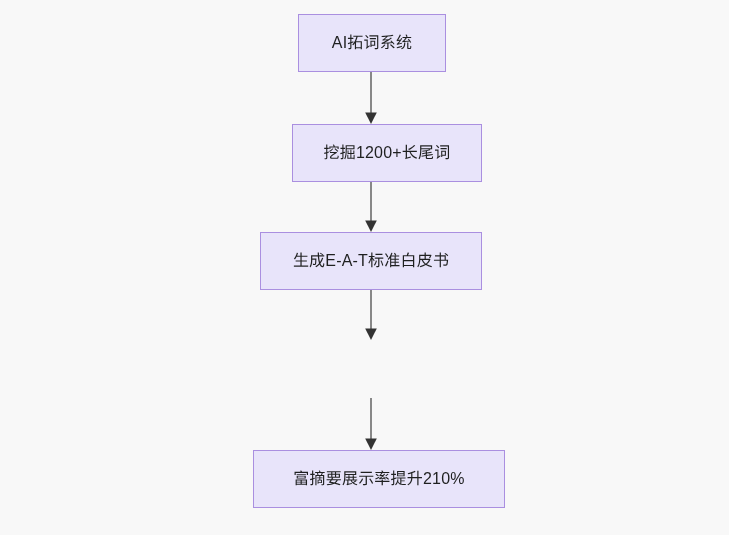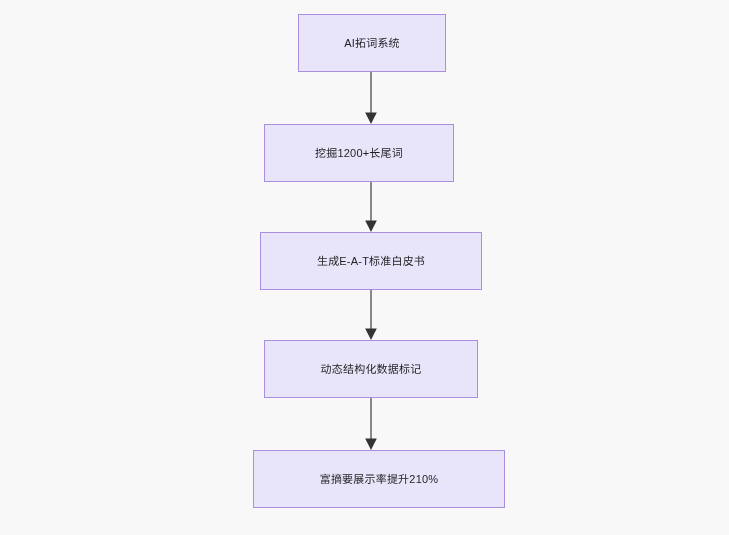--- a/index.html
+++ b/index.html
@@ -25,30 +25,30 @@
     box-sizing: border-box;
     background: #e8e4fa;
     border: 1.6px solid #aa8fe0;
     border-radius: 0;
     display: flex;
     align-items: center;
     justify-content: center;
     height: 58px;
   }
   .flow-node .node-label {
-    font-size: 11px;
+    font-size: 16px;
     line-height: 1;
     color: #1f2020;
     letter-spacing: 0.2px;
     white-space: nowrap;
     font-weight: 400;
   }
   
   #node-0 { left: 298px; top: 14px;  width: 148px; }
-  #node-1 { left: 264px; top: 124px; width: 190px; }
+  #node-1 { left: 292px; top: 124px; width: 190px; }
   #node-2 { left: 260px; top: 232px; width: 222px; }
   #node-3 { left: 264px; top: 340px; width: 214px; }
   #node-4 { left: 253px; top: 450px; width: 252px; }
 
   .flow-edge {
     position: absolute;
     left: 0;
     top: 0;
     width: 729px;
     height: 535px;
@@ -96,21 +96,18 @@
   </div>
 
   <div class="flow-node" id="node-1">
     <span class="node-label">挖掘1200+长尾词</span>
   </div>
 
   <div class="flow-node" id="node-2">
     <span class="node-label">生成E-A-T标准白皮书</span>
   </div>
 
-  <div class="flow-node" id="node-3">
-    <span class="node-label">动态结构化数据标记</span>
-  </div>
 
   <div class="flow-node" id="node-4">
     <span class="node-label">富摘要展示率提升210%</span>
   </div>
 
 </div>
 
 </body></html>

